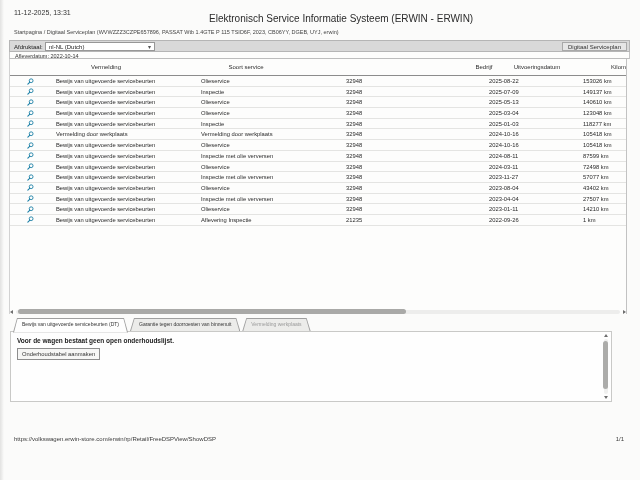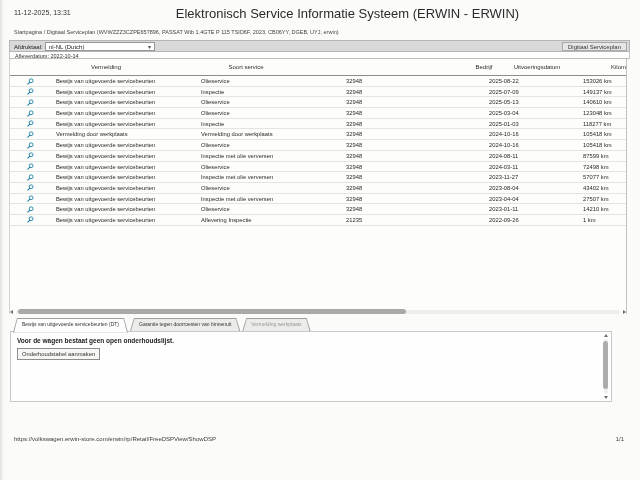--- a/index.html
+++ b/index.html
@@ -7,22 +7,22 @@
   body {
     font-family:"Liberation Sans","DejaVu Sans",sans-serif;
     background:#fbfbfa; color:#222; position:relative; overflow:hidden;
     -webkit-font-smoothing:antialiased;
   }
   .scan-edge { position:absolute; left:0; top:0; width:4px; height:480px;
     background:linear-gradient(90deg, rgba(0,0,0,.10), rgba(0,0,0,0)); }
 
   
   .ts { position:absolute; left:14px; top:9px; font-size:7px; color:#333; }
-  .title { position:absolute; left:50%; top:6px; transform:translateX(-42%);
-    font-size:13px; color:#2b2b2b; white-space:nowrap; }
+  .title { position:absolute; left:50%; top:13px; transform:translateX(-42%);
+    font-size:10px; color:#2b2b2b; white-space:nowrap; }
   .crumb { position:absolute; left:14px; top:29px; font-size:5.5px; color:#444; white-space:nowrap; }
 
   
   .toolbar { position:absolute; left:9px; top:40px; width:621px; height:12px;
     background:#d9d9d9; border:1px solid #b5b5b5; }
   .tb-label { position:absolute; left:4px; top:2.5px; font-size:6px; color:#222; }
   .tb-select { position:absolute; left:35px; top:1px; width:110px; height:9px;
     background:#fff; border:1px solid #979797; font-size:6px; color:#222;
     display:flex; align-items:center; padding:0 3px; }
   .tb-select .chev { margin-left:auto; font-size:6px; color:#555; line-height:1; }

